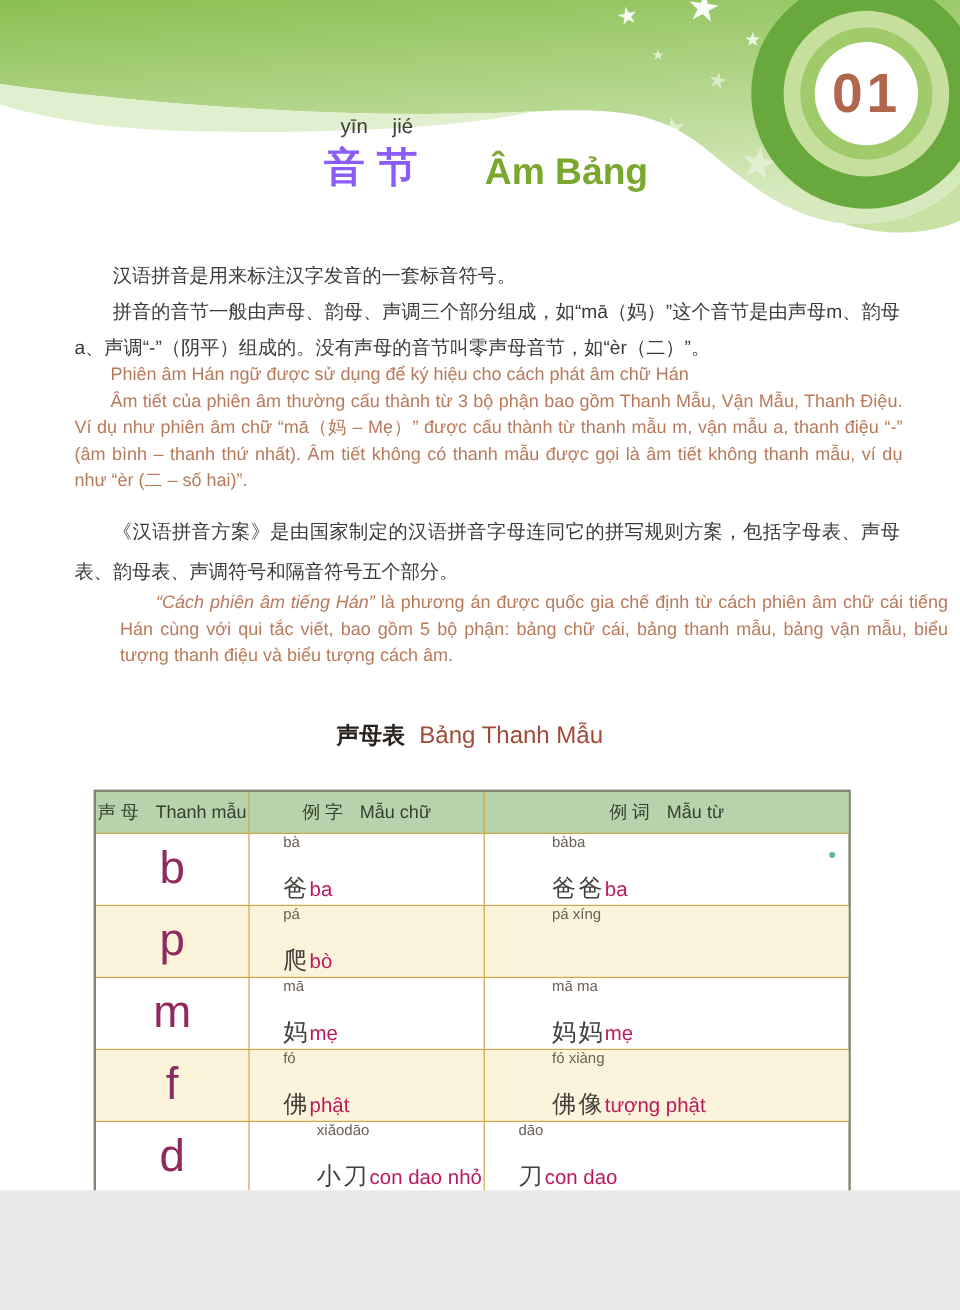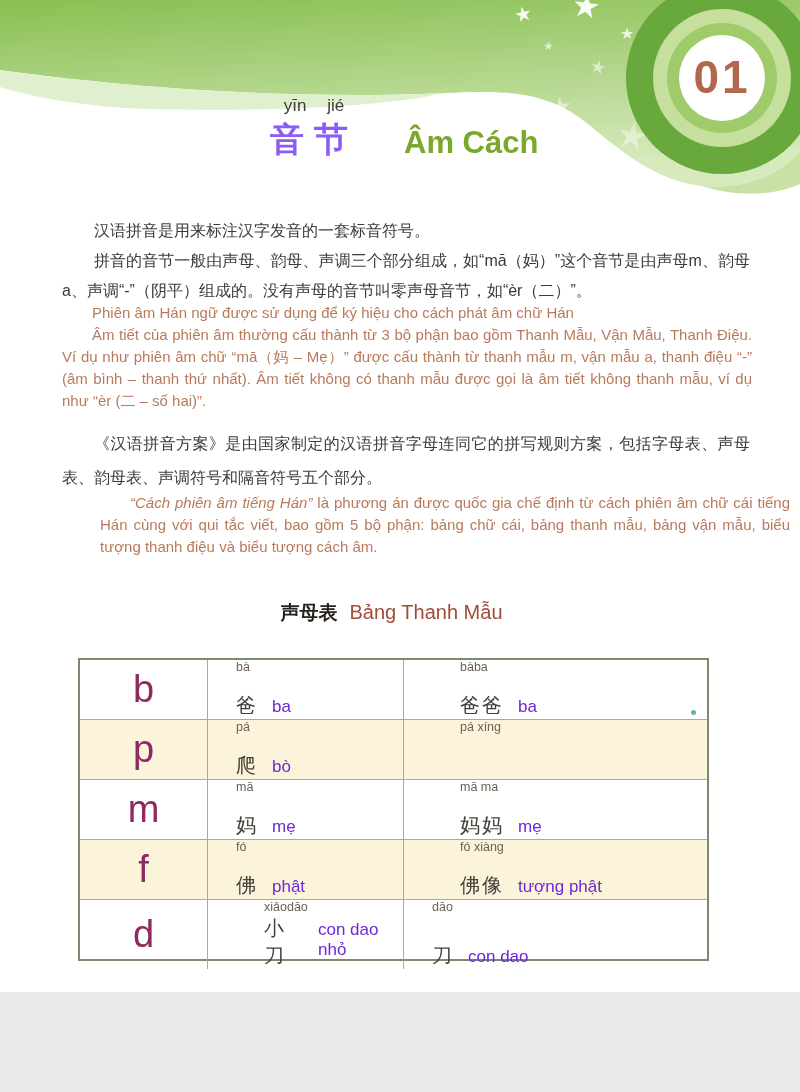--- a/index.html
+++ b/index.html
@@ -47,21 +47,21 @@
   .cell{border-right:1px solid #cfa64e;}
   .cell:last-child{border-right:none;}
   .initial-cell{display:flex;align-items:center;justify-content:center;
     font-size:38px;color:#8e2a60;}
   .example-cell{display:flex;flex-direction:column;justify-content:space-between;
     padding-left:28px;gap:1px;}
   .phrase-cell{padding-left:56px;}
   .pinyin{font-size:12.5px;color:#6b6157;}
   .hz-line{display:flex;align-items:baseline;}
   .hanzi{font-size:20px;color:#44403b;letter-spacing:2px;}
-  .viet{font-size:17px;color:#6d28d9;margin-left:14px;}
+  .viet{font-size:17px;color:#be185d;}
   .speck{position:absolute;left:691px;top:710px;width:5px;height:5px;border-radius:50%;
     background:#3aa08a;opacity:.8;}
   
   .footer-bar{position:absolute;left:648px;top:1084px;width:152px;height:8px;background:#6fb257;}
   .footer-line{position:absolute;left:709px;top:1056px;width:2px;height:28px;background:#44483c;}
   .page-num{position:absolute;left:714px;top:1056px;font-family:"Liberation Serif","DejaVu Serif",serif;
     font-size:17px;font-weight:bold;color:#8b3a26;}
 </style>
 </head>
 <body>
@@ -96,21 +96,21 @@
       <circle cx="722" cy="78" r="43" fill="#ffffff"></circle>
     </svg>
     <div class="unit-num">01</div>
   </div>
 
   <div class="title-wrap">
     <div class="title-cn-col">
       <div class="title-pinyin">yīn jié</div>
       <div class="title-hanzi">音节</div>
     </div>
-    <div class="title-vn">Âm Cách</div>
+    <div class="title-vn">Âm Bảng</div>
   </div>
 
   <div class="cn-block" style="top:216px;">
     <p>汉语拼音是用来标注汉字发音的一套标音符号。</p>
     <p>拼音的音节一般由声母、韵母、声调三个部分组成，如“mā（妈）”这个音节是由声母m、韵母a、声调“-”（阴平）组成的。没有声母的音节叫零声母音节，如“èr（二）”。</p>
   </div>
 
   <div class="vn-block" style="top:302px;">
     <p>Phiên âm Hán ngữ được sử dụng để ký hiệu cho cách phát âm chữ Hán</p>
     <p>Âm tiết của phiên âm thường cấu thành từ 3 bộ phận bao gồm Thanh Mẫu, Vận Mẫu, Thanh Điệu. Ví dụ như phiên âm chữ “mā（妈 – Mẹ）” được cấu thành từ thanh mẫu m, vận mẫu a, thanh điệu “-” (âm bình – thanh thứ nhất). Âm tiết không có thanh mẫu được gọi là âm tiết không thanh mẫu, ví dụ như “èr (二 – số hai)”.</p>
@@ -122,20 +122,34 @@
 
   <div class="vn-block" style="top:492px;margin-left:38px;">
     <p><span class="it">“Cách phiên âm tiếng Hán”</span><span> là phương án được quốc gia chế định từ cách phiên âm chữ cái tiếng Hán cùng với qui tắc viết, bao gồm 5 bộ phận: bảng chữ cái, bảng thanh mẫu, bảng vận mẫu, biểu tượng thanh điệu và biểu tượng cách âm.</span></p>
   </div>
 
   <div class="tbl-title">
     <span class="cn">声母表</span><span class="vn">Bảng Thanh Mẫu</span>
   </div>
 
   <div class="initials-table">
+    <div class="trow thead-row">
+      <div class="cell">
+        <span class="hcn">声母</span>
+        <span>Thanh mẫu</span>
+      </div>
+      <div class="cell">
+        <span class="hcn">例字</span>
+        <span>Mẫu chữ</span>
+      </div>
+      <div class="cell">
+        <span class="hcn">例词</span>
+        <span>Mẫu từ</span>
+      </div>
+    </div>
 
     <div class="trow data-row">
       <div class="cell initial-cell">b</div>
       <div class="cell example-cell">
         <div class="pinyin">bà</div>
         <div class="hz-line">
             <span class="hanzi">爸</span>
             <span class="viet">ba</span>
           </div>
       </div>

